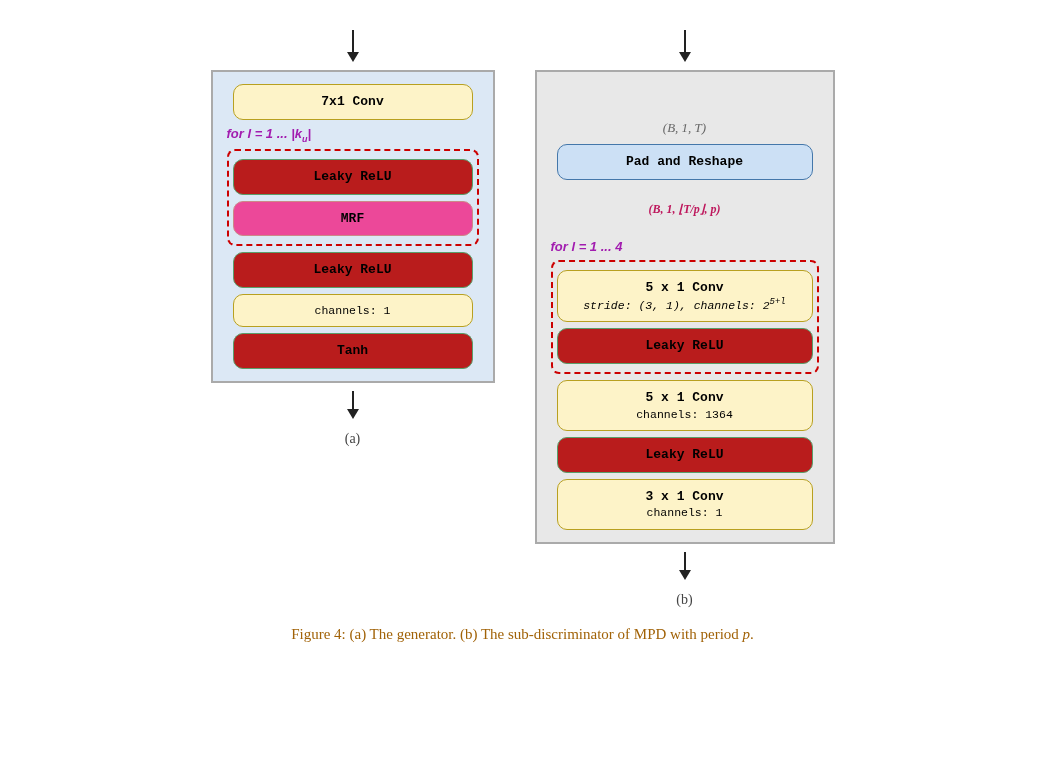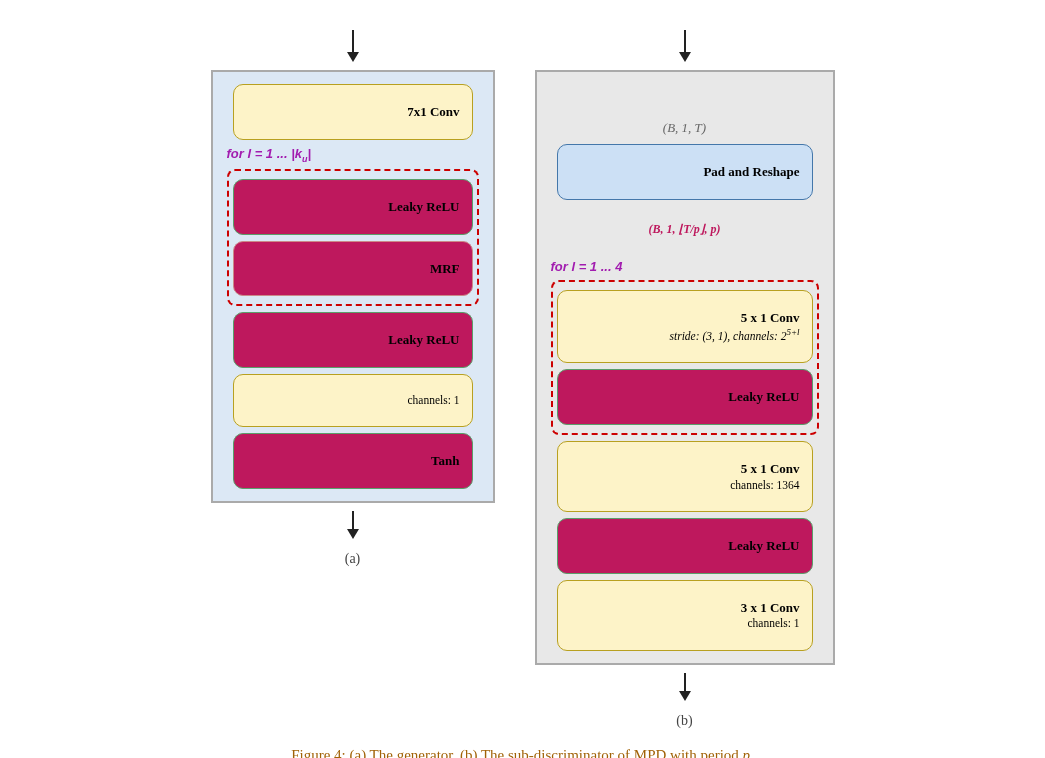--- a/index.html
+++ b/index.html
@@ -41,39 +41,40 @@
       position: relative;
       min-width: 280px;
     }
     .diagram-b {
       background: #e8e8e8;
       min-width: 300px;
     }
     .block {
       border-radius: 10px;
       border: 1.5px solid #888;
-      padding: 18px 12px;
-      text-align: right;
+      padding: 8px 12px;
+      text-align: center;
       font-size: 13px;
       width: 240px;
       line-height: 1.35;
+      font-family: Liberation Mono, monospace;
     }
     .block-b {
       width: 256px;
     }
     .block-yellow {
       background: #fdf3c8;
       border-color: #b8a020;
     }
     .block-green {
-      background: #be185d;
+      background: #b91c1c;
       border-color: #5a9e6a;
     }
     .block-pink {
-      background: #be185d;
+      background: #ec4899;
       border-color: #cc8888;
     }
     .block-blue {
       background: #cce0f5;
       border-color: #4477aa;
     }
     .block-bold {
       font-weight: bold;
     }
     .block-sub {

